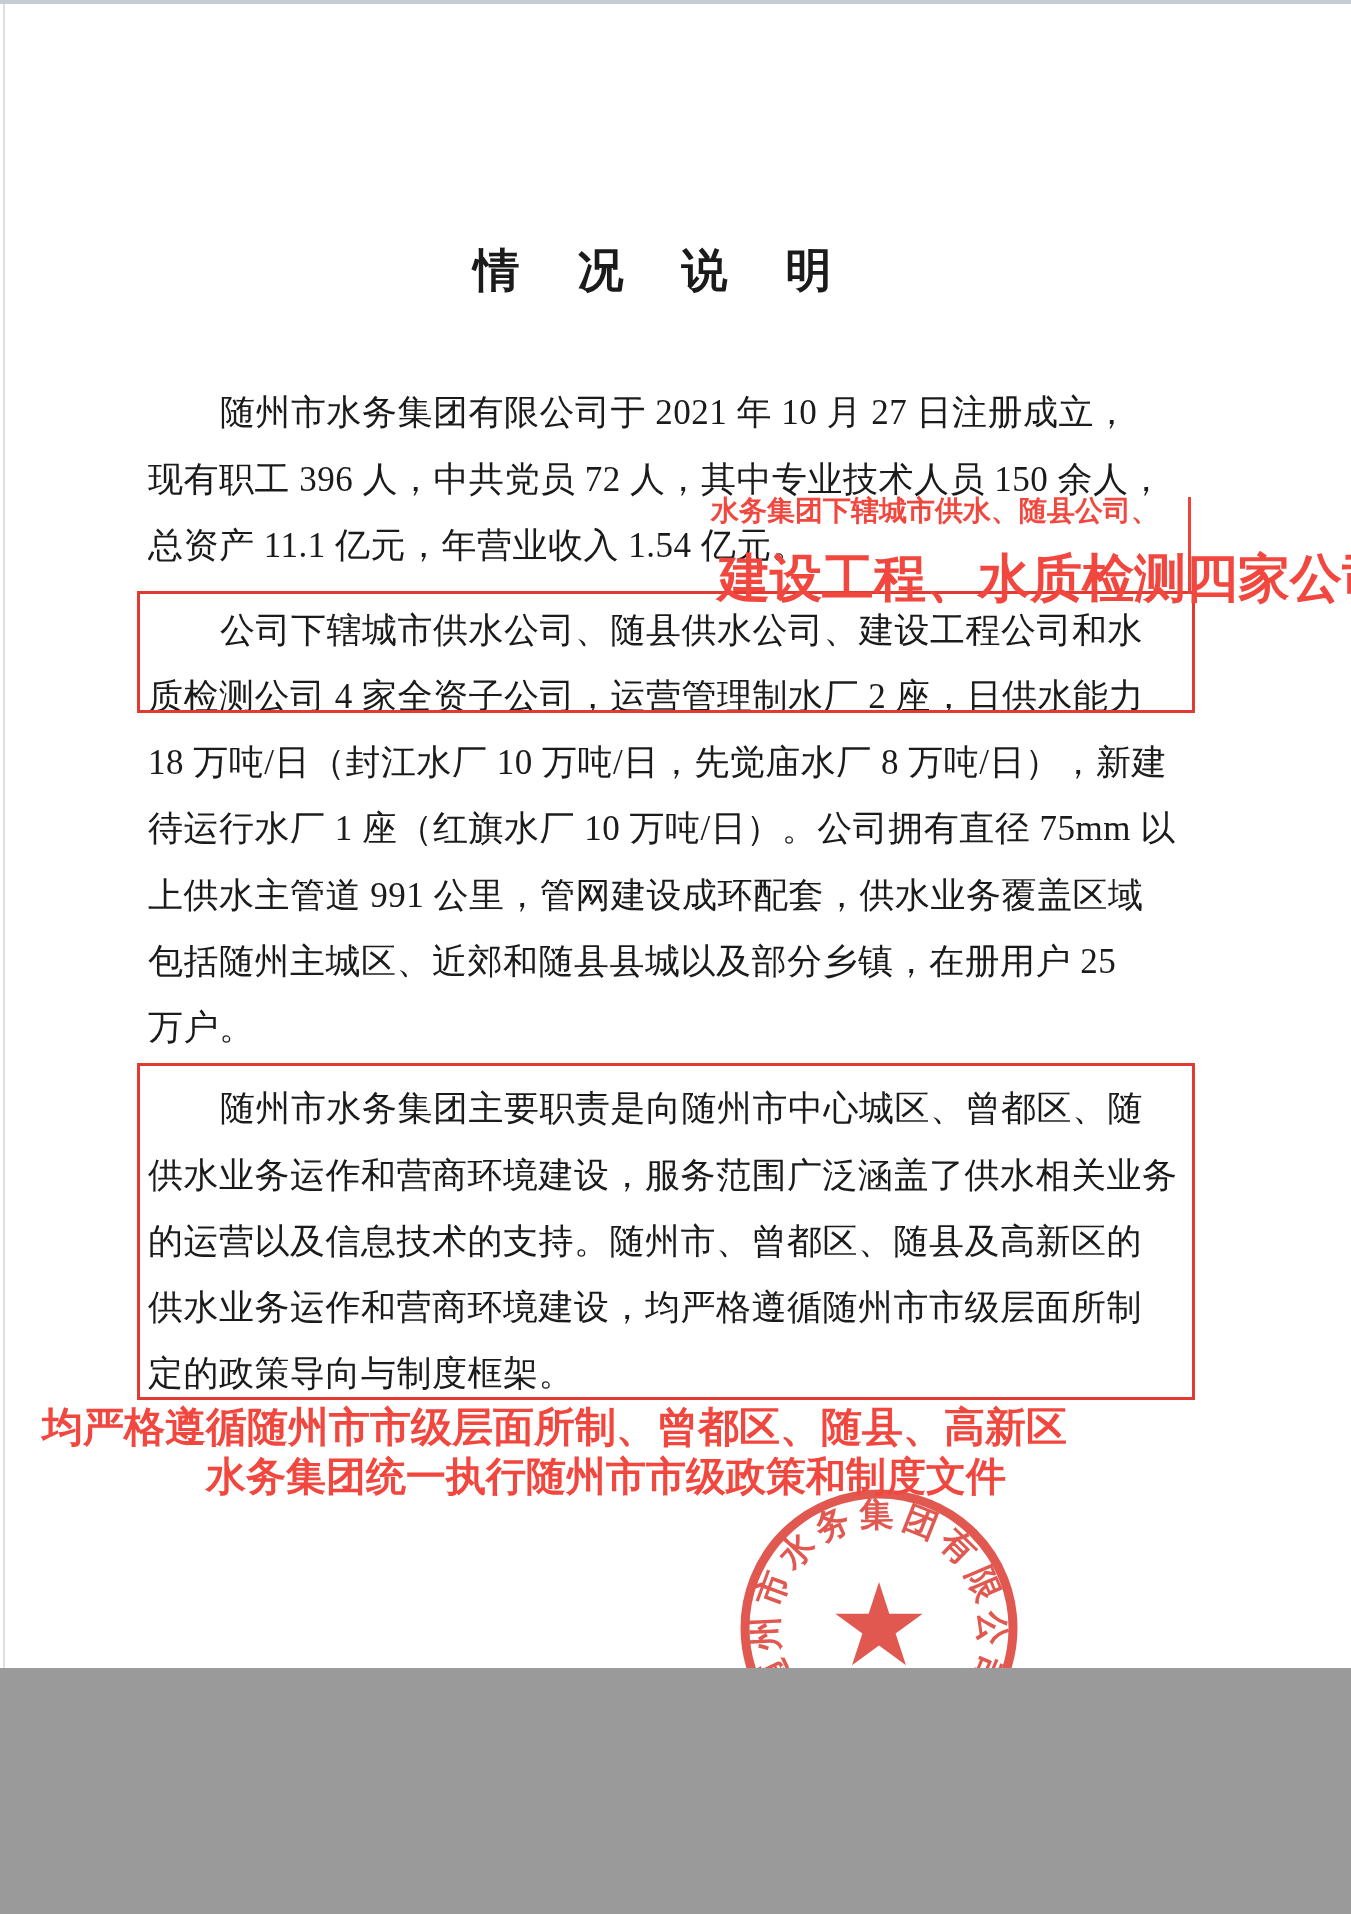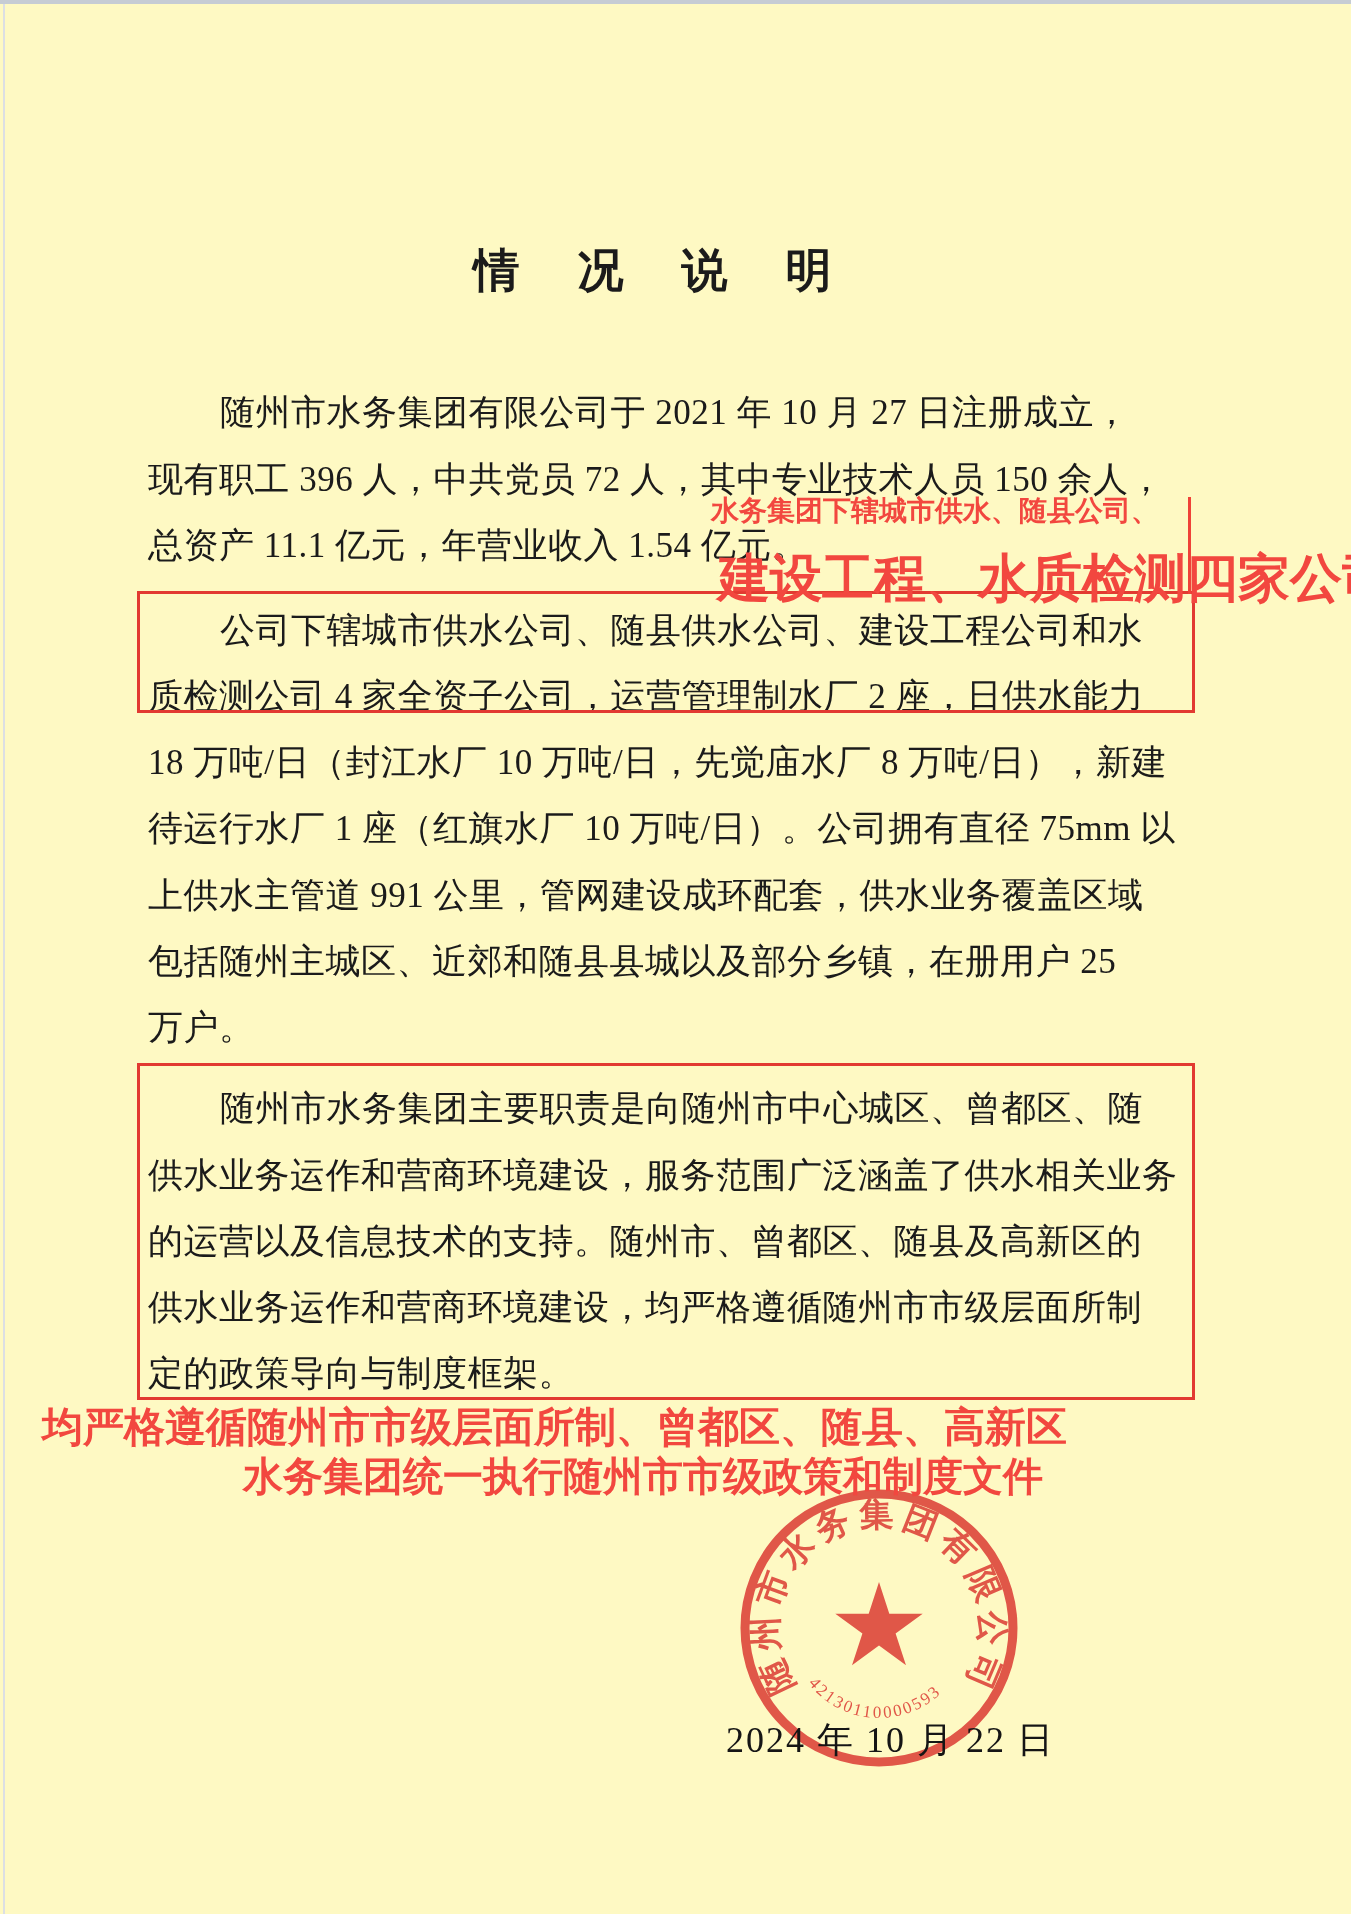--- a/index.html
+++ b/index.html
@@ -1,17 +1,17 @@
 <!DOCTYPE html>
 <html><head>
 <meta charset="utf-8">
 <style>
   html,body{margin:0;padding:0;background:#9a9a9a;}
   .page{
-    position:relative;width:1351px;height:1914px;background:#fef9c3;
+    position:relative;width:1351px;height:1668px;background:#ffffff;
     font-family:"Liberation Serif","DejaVu Serif",serif;color:#1b1b1b;overflow:hidden;
   }
   .scan-top{position:absolute;left:0;top:0;width:1351px;height:4px;background:#c6ccd4;}
   .scan-left{position:absolute;left:3px;top:4px;width:2px;height:1910px;background:#dcdfe3;}
   .title{
     position:absolute;left:0;top:240px;width:1311px;text-align:center;
     font-size:46px;font-weight:700;letter-spacing:6px;white-space:nowrap;
   }
   .line{
     position:absolute;left:148px;font-size:35px;line-height:42px;
@@ -22,21 +22,21 @@
   .box1{left:137px;top:591px;width:1058px;height:122px;}
   .box2{left:137px;top:1063px;width:1058px;height:337px;}
   .leader{position:absolute;left:1188px;top:497px;width:3px;height:97px;background:#ef4238;z-index:4;}
   .note{
     position:absolute;color:#f2473f;z-index:5;white-space:nowrap;
     font-family:"Liberation Sans","DejaVu Sans",sans-serif;font-weight:700;
   }
   .note1a{left:711px;top:492px;font-size:28px;}
   .note1b{left:718px;top:544px;font-size:52px;}
   .note2a{left:42px;top:1400px;font-size:41px;}
-  .note2b{left:206px;top:1449px;font-size:40px;margin-left:37px;}
+  .note2b{left:206px;top:1449px;font-size:40px;}
   .date{
     position:absolute;left:726px;top:1716px;font-size:36px;letter-spacing:2px;
     white-space:nowrap;z-index:3;color:#151515;
   }
   .seal{position:absolute;left:733px;top:1486px;z-index:2;opacity:0.88;}
   .seal text{font-family:"Liberation Serif","DejaVu Serif",serif;}
 </style>
 </head>
 <body>
 

